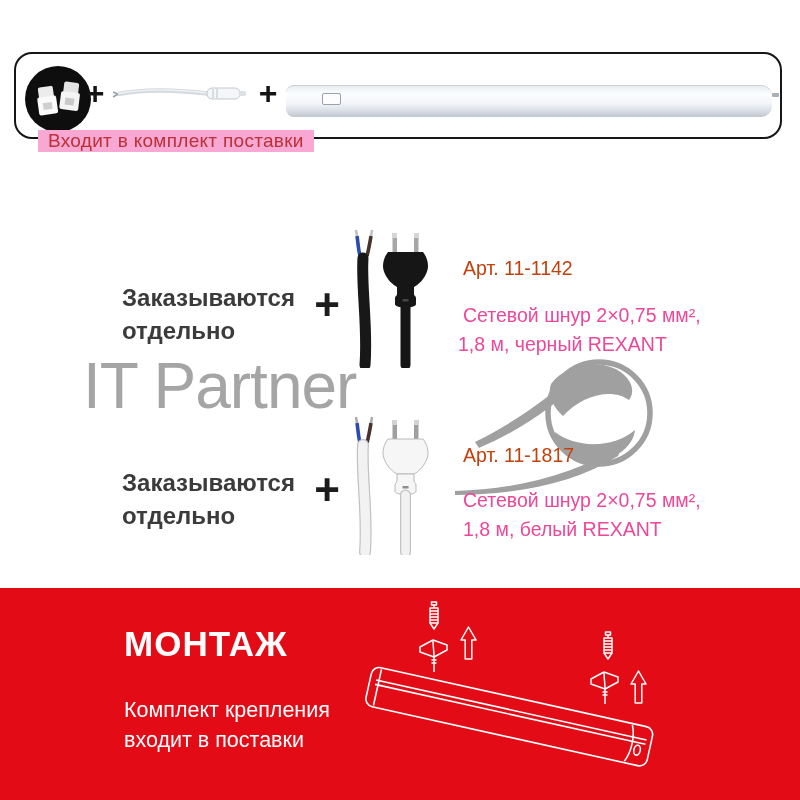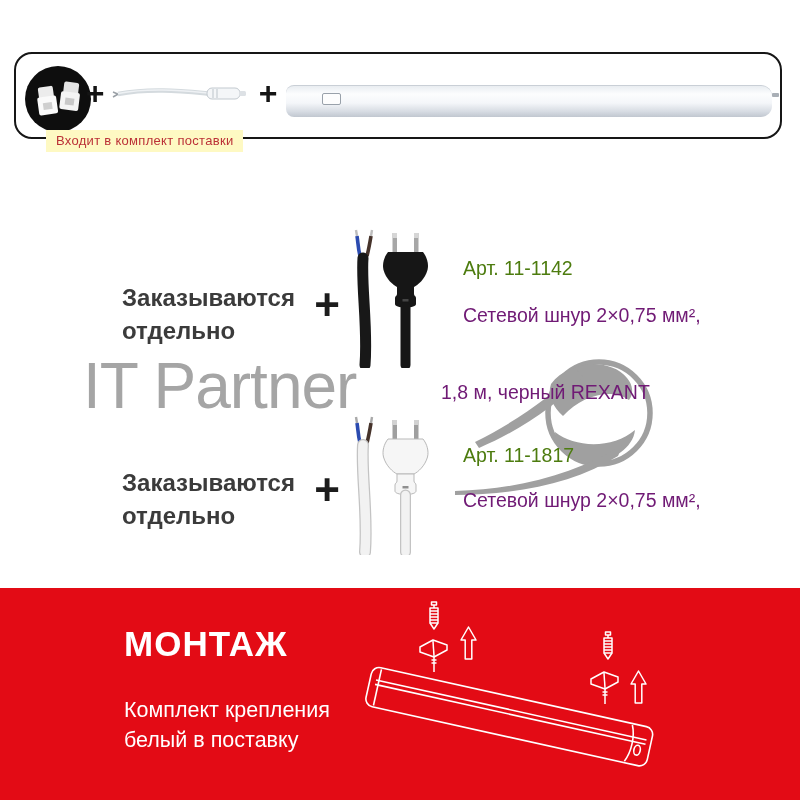--- a/index.html
+++ b/index.html
@@ -3,36 +3,36 @@
 <meta charset="utf-8">
 <style>
   html,body{margin:0;padding:0;background:#fff;}
   .canvas{position:relative;width:800px;height:800px;background:#ffffff;overflow:hidden;
           font-family:"Liberation Sans",sans-serif;color:#1c1c1c;}
   .abs{position:absolute;}
 
   
   .kit-box{left:14px;top:52px;width:768px;height:87px;border:2.5px solid #161616;
            border-radius:18px;box-sizing:border-box;}
-  .kit-caption{left:46px;top:130px;background:#fef9c3;padding:0 10px;font-size:13px;
+  .kit-caption{left:38px;top:130px;background:#f9a8d4;padding:0 10px;font-size:19px;
                line-height:22px;color:#bb3137;letter-spacing:.3px;white-space:nowrap;}
   .plus-kit{width:32px;text-align:center;font-size:32px;line-height:38px;font-weight:700;color:#141414;}
   .led-bar{left:286px;top:85px;width:486px;height:31px;border-radius:8px 11px 11px 8px;
            background:linear-gradient(180deg,#e9edf1 0%,#fcfdfe 26%,#f4f6f9 55%,#d7dce3 82%,#c1c7d0 100%);
            border-top:1px solid #c9cfd6;}
   .led-switch{left:36px;top:7px;width:17px;height:10px;background:#fdfdfd;border:1px solid #99a1aa;border-radius:2px;}
   .led-pin{right:-7px;top:7px;width:7px;height:4px;background:#a9afb6;border-radius:1px;}
 
   .or-divider{left:298px;top:164px;width:200px;text-align:center;font-size:37px;font-weight:700;
               color:#151515;letter-spacing:3px;}
 
   .opt-label{width:218px;font-size:24px;line-height:33px;color:#3b3b3b;font-weight:bold;}
   .opt-plus{width:38px;text-align:center;font-size:44px;line-height:44px;font-weight:700;color:#1c1c1c;}
-  .art{font-size:19.5px;color:#4d7c0f;}
-  .desc{font-size:19.5px;color:#701a75;width:310px;}
+  .art{font-size:19.5px;color:#c2410c;}
+  .desc{font-size:19.5px;color:#ec4899;width:310px;}
 
   .wm-text{left:83px;top:349px;font-size:64px;letter-spacing:-1px;color:#a5a5a5;z-index:1;white-space:nowrap;}
   .wm-logo{z-index:1;}
   .layer2{z-index:2;}
 
   .mount-bg{left:0;top:588px;width:800px;height:212px;background:#e30b15;}
   .mount-title{left:124px;top:624px;font-size:35px;font-weight:700;color:#ffffff;letter-spacing:1px;}
   .mount-sub{left:124px;font-size:21.5px;line-height:30px;color:#ffffff;}
 </style>
 </head>
@@ -103,21 +103,21 @@
     <rect x="66" y="5" width="4.5" height="19" fill="#a7a7a7"></rect>
     <rect x="66" y="5" width="4.5" height="5" fill="#d6d6d6"></rect>
     <path d="M40,24 L75,24 C79,29 81,36 79.5,42 C77,51 70,57 66,59 L49,59 C45,57 38,51 35.5,42 C34,36 36,29 40,24 Z" fill="#161616"></path>
     <path d="M49,59 L66,59 L66,66 C66,68 68,68 68,70 L68,76 C68,78 64,79.5 57.5,79.5 C51,79.5 47,78 47,76 L47,70 C47,68 49,68 49,66 Z" fill="#161616"></path>
     <rect x="54.5" y="71" width="6" height="2.5" fill="#444444"></rect>
     <path d="M57.5,79 L57.5,137" stroke="#161616" stroke-width="10" fill="none" stroke-linecap="round"></path>
   </svg>
 
   <div class="abs art layer2" style="left:463px;top:257px;">Арт. 11-1142</div>
   <div class="abs desc layer2" style="left:463px;top:304px;">Сетевой шнур 2×0,75 мм²,</div>
-  <div class="abs desc layer2" style="left:441px;top:333px;margin-top:48px;">1,8 м, черный REXANT</div>
+  <div class="abs desc layer2" style="left:458px;top:333px;">1,8 м, черный REXANT</div>
 
   <div class="abs opt-label layer2" style="left:122px;top:466px;">Заказываются отдельно</div>
   <span class="abs opt-plus layer2" style="left:308px;top:468px;">+</span>
 
   <svg class="abs layer2" style="left:348px;top:415px;" width="85" height="140" viewBox="0 0 85 140">
     <path d="M12,28 C10,20 10,14 9,8" stroke="#2b4bb0" stroke-width="3.6" fill="none"></path>
     <path d="M9,8 L8,2" stroke="#a8a8a8" stroke-width="2.4"></path>
     <path d="M19,28 C21,20 22,14 23,8" stroke="#46332b" stroke-width="3.6" fill="none"></path>
     <path d="M23,8 L24,2" stroke="#a8a8a8" stroke-width="2.4"></path>
     <path d="M15,30 C13,58 20,100 17,137" stroke="#c3c3c3" stroke-width="12" fill="none" stroke-linecap="round"></path>
@@ -128,25 +128,26 @@
     <rect x="66" y="5" width="4.5" height="5" fill="#d2d2d2"></rect>
     <path d="M40,24 L75,24 C79,29 81,36 79.5,42 C77,51 70,57 66,59 L49,59 C45,57 38,51 35.5,42 C34,36 36,29 40,24 Z" fill="#f6f6f6" stroke="#b9b9b9" stroke-width="1"></path>
     <path d="M49,59 L66,59 L66,66 C66,68 68,68 68,70 L68,76 C68,78 64,79.5 57.5,79.5 C51,79.5 47,78 47,76 L47,70 C47,68 49,68 49,66 Z" fill="#f6f6f6" stroke="#b9b9b9" stroke-width="1"></path>
     <rect x="54.5" y="71" width="6" height="2.5" fill="#8f8f8f"></rect>
     <path d="M57.5,80 L57.5,137" stroke="#c3c3c3" stroke-width="11" fill="none" stroke-linecap="round"></path>
     <path d="M57.5,80 L57.5,137" stroke="#f2f2f2" stroke-width="8.5" fill="none" stroke-linecap="round"></path>
   </svg>
 
   <div class="abs art layer2" style="left:463px;top:444px;">Арт. 11-1817</div>
   <div class="abs desc layer2" style="left:463px;top:489px;">Сетевой шнур 2×0,75 мм²,</div>
+  <div class="abs desc layer2" style="left:463px;top:518px;">1,8 м, белый REXANT</div>
 
   <div class="abs mount-bg"></div>
   <div class="abs mount-title">МОНТАЖ</div>
   <div class="abs mount-sub" style="top:695px;">Комплект крепления</div>
-  <div class="abs mount-sub" style="top:725px;">белый в поставку</div>
+  <div class="abs mount-sub" style="top:725px;">входит в поставки</div>
 
   <svg class="abs" style="left:340px;top:582px;" width="460" height="218" viewBox="0 0 460 218">
     <defs>
       <g id="dowel" stroke="#ffffff" stroke-width="1.5" fill="none" stroke-linejoin="round">
         <rect x="3.5" y="0" width="5" height="3"></rect>
         <line x1="6" y1="3" x2="6" y2="6"></line>
         <rect x="2" y="6" width="8" height="15"></rect>
         <line x1="2" y1="9" x2="10" y2="9"></line>
         <line x1="2" y1="12" x2="10" y2="12"></line>
         <line x1="2" y1="15" x2="10" y2="15"></line>

